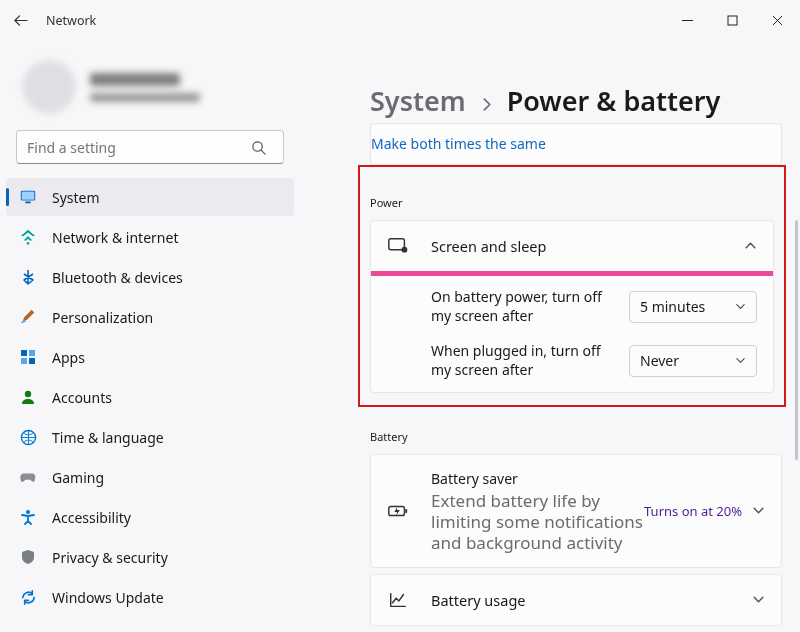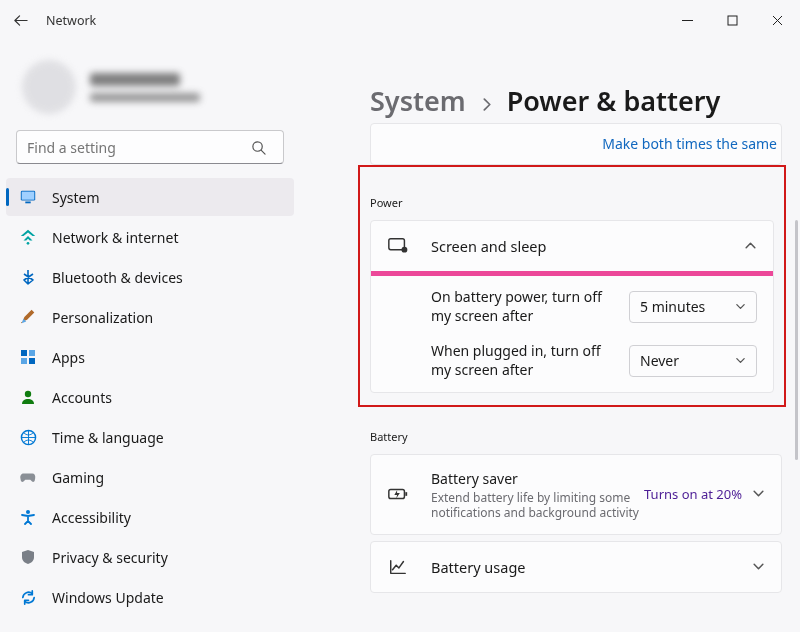--- a/index.html
+++ b/index.html
@@ -50,35 +50,35 @@
   .breadcrumb { display:flex; align-items:baseline; gap:14px; padding: 42px 0 0 70px; }
   .bc-parent { font-size:27px; font-weight:600; color:#6b6b70; cursor:pointer; }
   .bc-sep { color:#6b6b70; }
   .bc-current { font-size:27px; font-weight:600; }
 
   .main { padding: 0 0 0 70px; }
 
   .card {
     background:#fcfcfd; border:1px solid #e6e6e9; border-radius:4px;
   }
-  .link-card { margin-top:4px; padding: 8px 4px 10px 0; text-align:right; }
+  .link-card { margin-top:4px; padding: 8px 4px 10px 0; text-align:left; }
   .blue-link { color:#1168bf; font-size:14px; cursor:pointer; }
 
   .section-title { font-size:11px; font-weight:400; margin:22px 0 10px 0; }
 
   .red-box { border:2px solid #d11919; padding: 6px 10px 12px 10px; margin-left:-12px; margin-right:-4px;}
 
   .expander-head {
     display:flex; align-items:center; padding:14px 16px; cursor:pointer;
     border-bottom:5px solid #ec4899;
   }
   .expander-head.noborder { border-bottom:none; }
   .row-icon { width:22px; margin-right:22px; color:#333; display:flex;align-items:center;justify-content:center;}
   .row-title { font-size:14.5px; flex:1; }
-  .row-sub { font-size:12px; color:#6b6b70; margin-top:2px; line-height:1.25; }
+  .row-sub { font-size:17px; color:#6b6b70; margin-top:2px; line-height:1.25; }
   .row-tail { font-size:13px; color:#4c1d95; margin-right:10px; }
   .chev { color:#555; }
 
   .setting-row {
     display:flex; align-items:center; padding:12px 16px 12px 60px; font-size:14px;
   }
   .setting-row + .setting-row { padding-top:4px; }
   .setting-label { flex:1; padding-right:20px; line-height:1.35; }
   .select {
     width:128px; height:32px; border:1px solid #d0d0d4; border-radius:4px; background:#fcfcfd;

